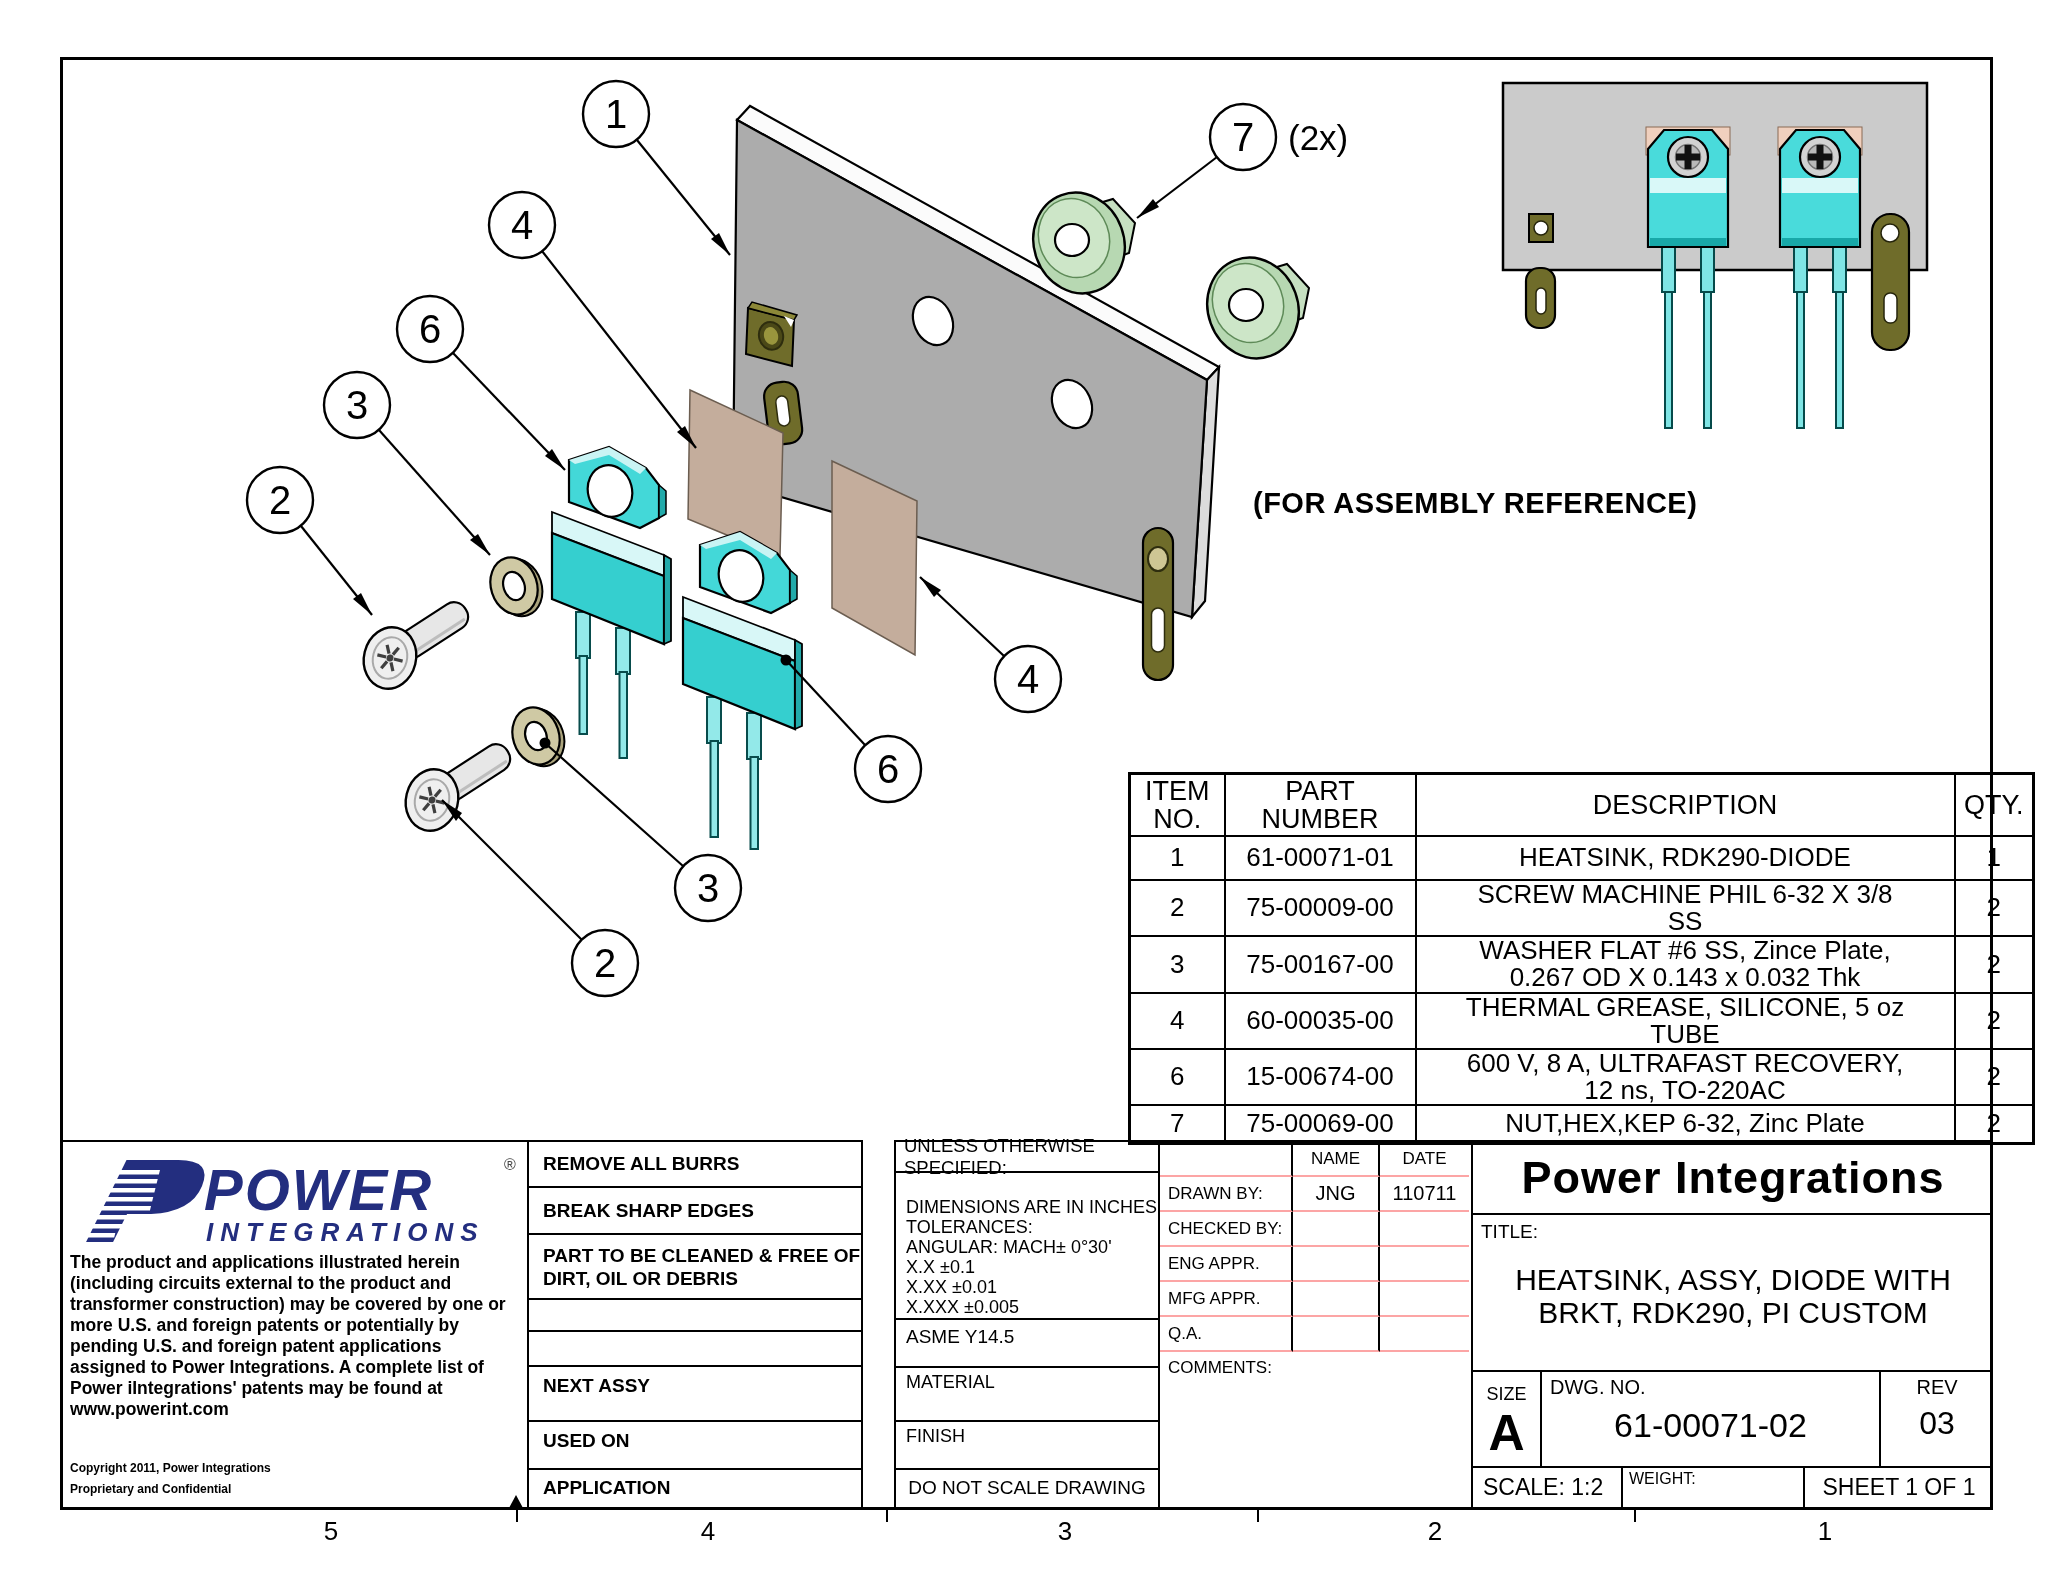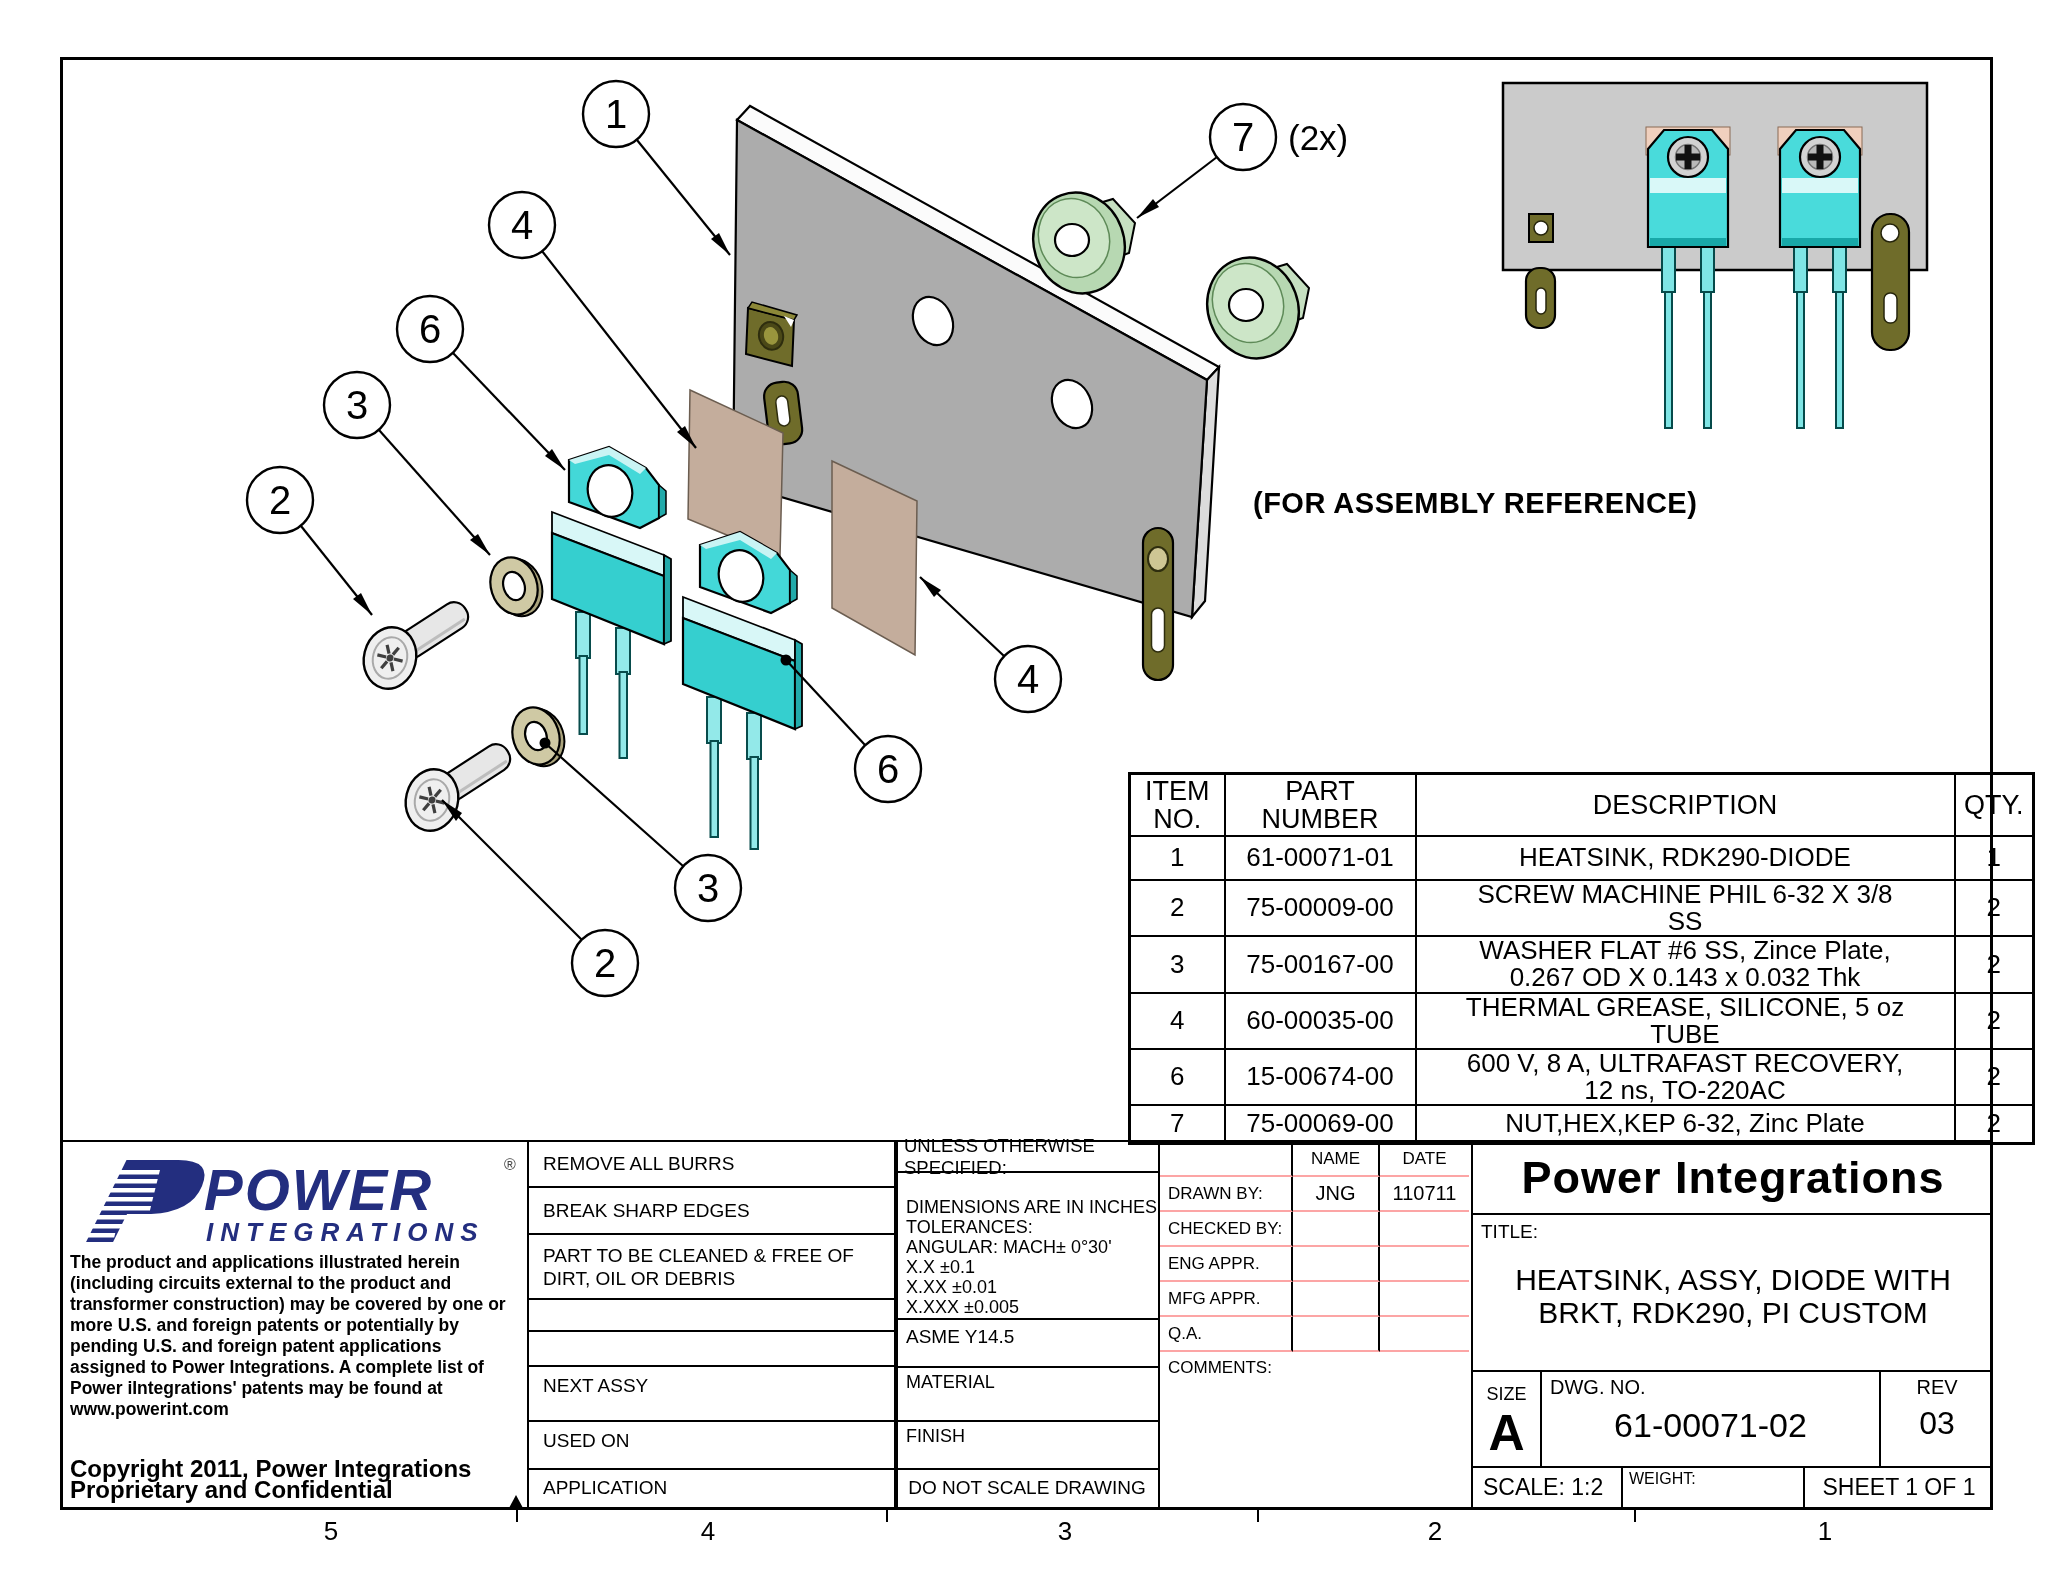--- a/index.html
+++ b/index.html
@@ -19,22 +19,22 @@
   #bom th,#bom td{border:2px solid #000;text-align:center;vertical-align:middle;padding:0;overflow:hidden;}
   #bom table{border:3px solid #000;}
   #bom th{font-weight:normal;font-size:27px;line-height:28px;}
   #bom td{font-size:26px;line-height:27px;white-space:pre-line;}
   .col-item{width:95px;}.col-part{width:191px;}.col-desc{width:539px;}.col-qty{width:79px;}
   
   .blk{border:2px solid #000;}
   #logo-block{left:60px;top:1140px;width:469px;height:369px;border-left:none;padding-left:16px;}
   #logo-block svg{position:absolute;left:12px;top:12px;}
   #legal{position:absolute;left:10px;top:110px;width:452px;font-size:17.5px;line-height:21px;font-weight:bold;}
-  #copyright{position:absolute;left:10px;top:316px;font-size:24px;line-height:21px;font-weight:bold;}
-  #notes{left:527px;top:1140px;width:371px;height:369px;}
+  #copyright{position:absolute;left:10px;top:316px;font-size:12px;line-height:21px;font-weight:bold;}
+  #notes{left:527px;top:1140px;width:336px;height:369px;font-weight:bold;}
   .nrow{box-sizing:border-box;border-bottom:2px solid #000;display:flex;align-items:center;padding-left:14px;font-size:19px;}
   .nrow.last{border-bottom:none;}
   #uos{left:894px;top:1140px;width:266px;height:369px;}
   .urow{box-sizing:border-box;border-bottom:2px solid #000;font-size:18px;position:relative;}
   #uos .hdr{display:flex;align-items:center;padding-left:8px;font-size:18.5px;}
   .tolline{padding-left:10px;line-height:20px;}
   #appr{left:1158px;top:1140px;width:315px;height:369px;display:grid;grid-template-columns:133px 87px 89px;grid-template-rows:35px 35px 35px 35px 35px 35px 1fr;}
   #appr>div{box-sizing:border-box;border-bottom:2px solid #fca5a5;border-right:2px solid #000;font-size:17px;display:flex;align-items:center;}
   #appr .lab{padding-left:8px;}
   #appr .ctr{justify-content:center;}

